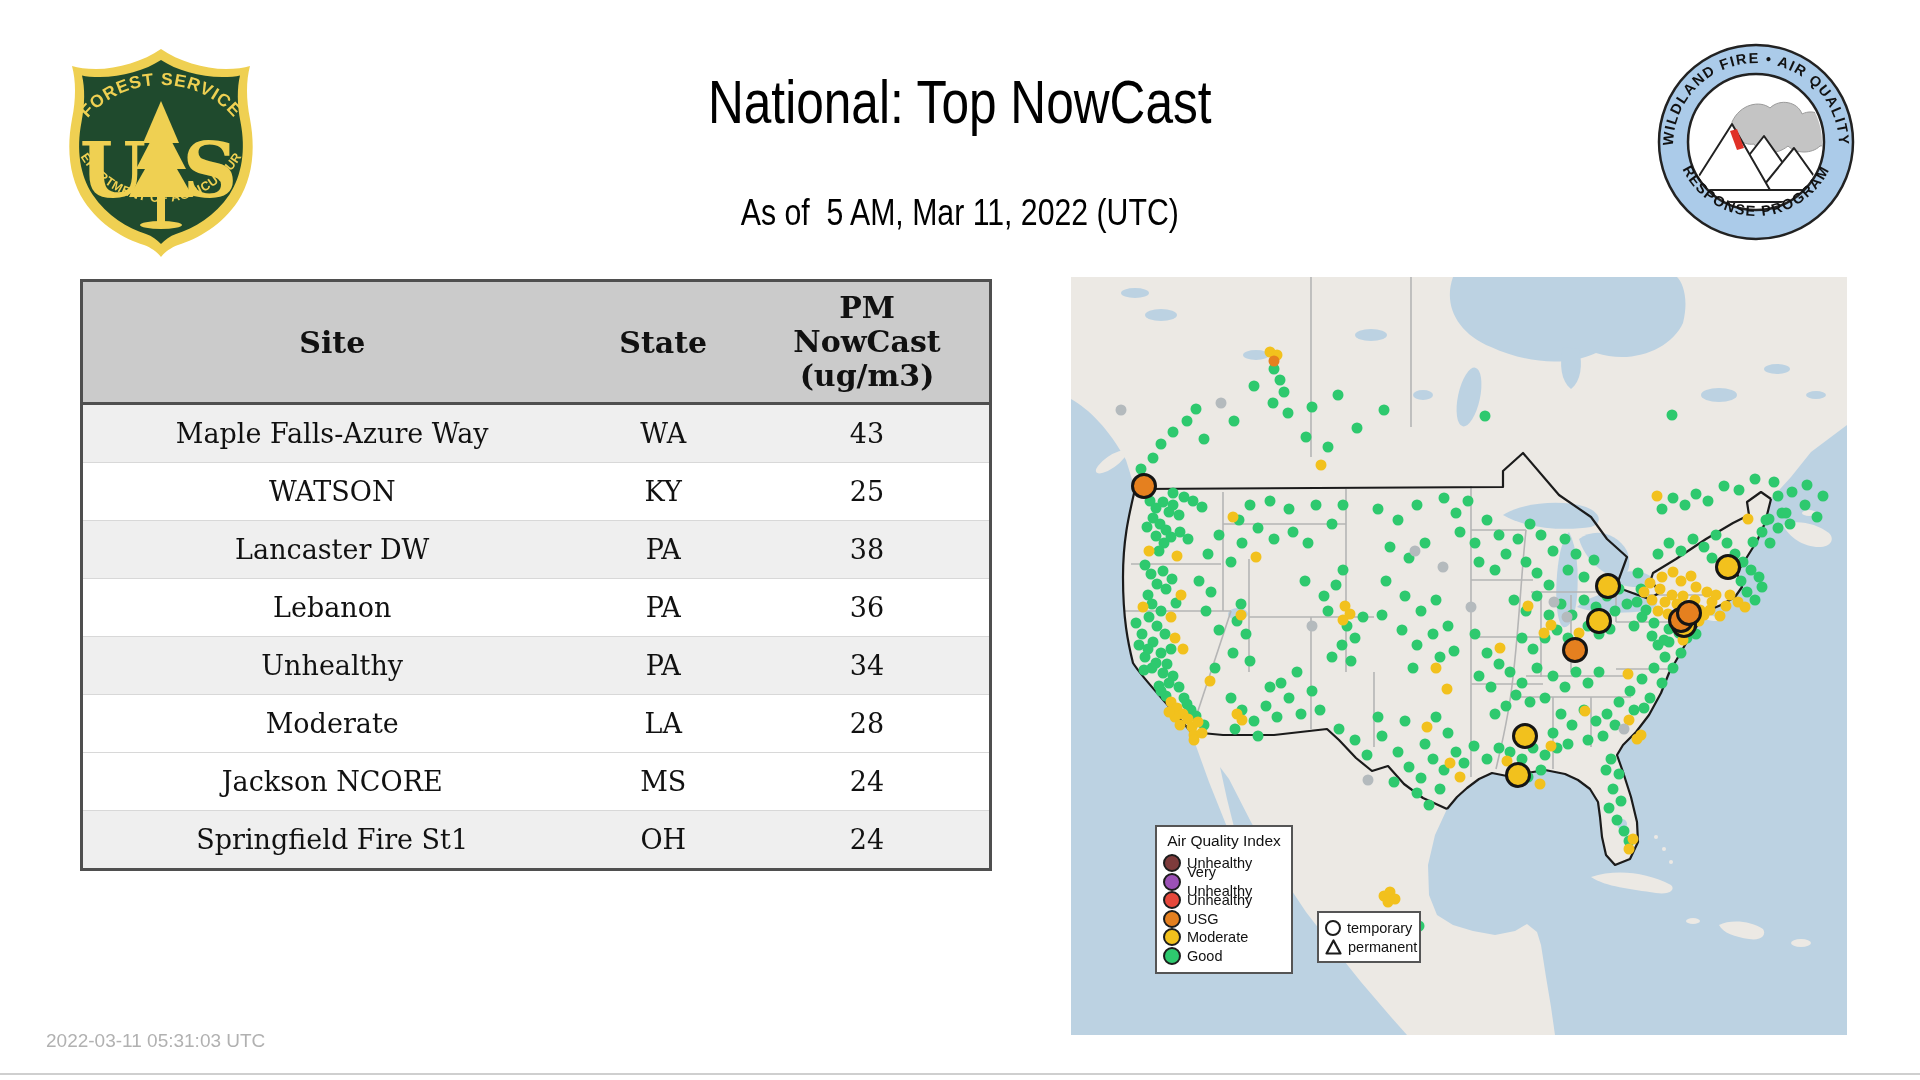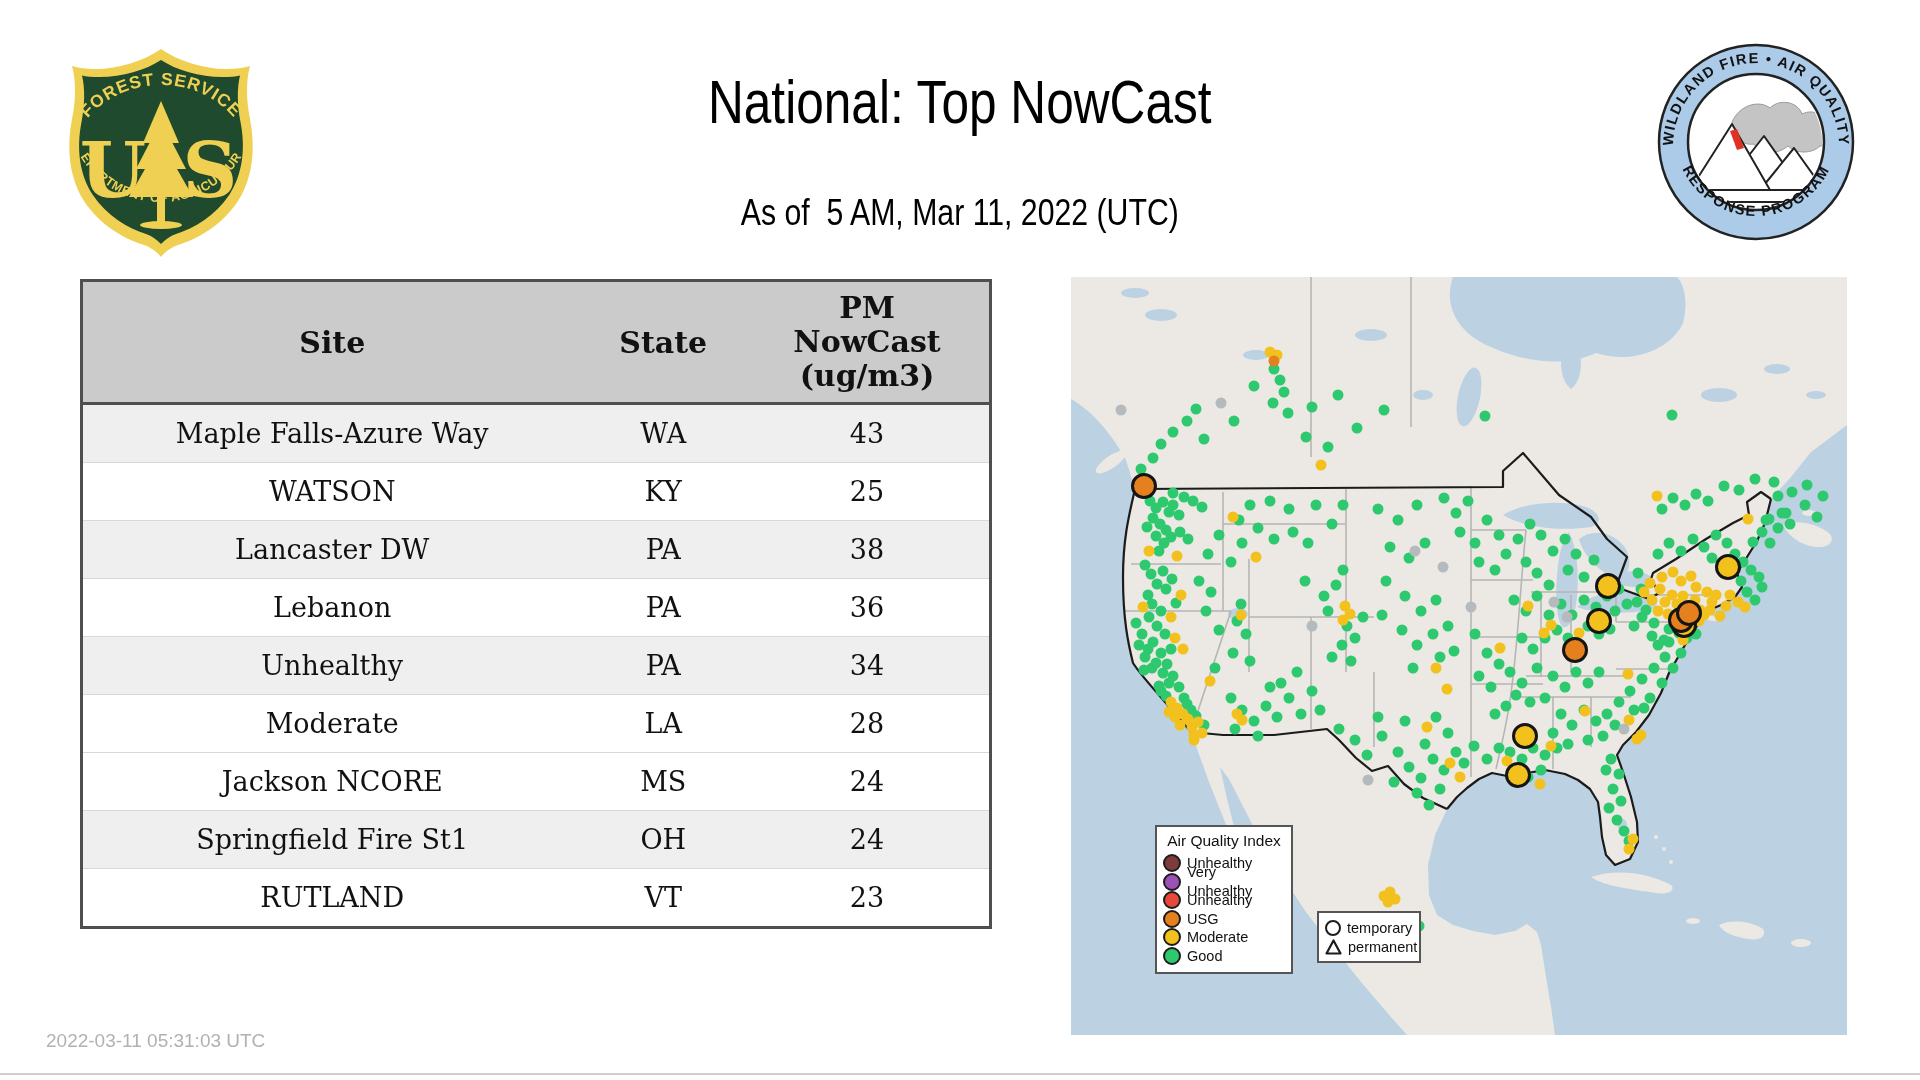--- a/index.html
+++ b/index.html
@@ -173,25 +173,20 @@
           </tr>
           <tr class="even">
             <td>Jackson NCORE</td>
             <td>MS</td>
             <td>24</td>
           </tr>
           <tr class="odd">
             <td>Springfield Fire St1</td>
             <td>OH</td>
             <td>24</td>
-          </tr>
-          <tr class="even">
-            <td>RUTLAND</td>
-            <td>VT</td>
-            <td>23</td>
           </tr>
         </tbody>
     </table>
   </div>
 
   <div class="map-panel">
     <svg class="basemap" width="776" height="758" viewBox="0 0 776 758">
       <rect width="776" height="758" fill="#bcd2e2"></rect>
       <rect width="776" height="758" fill="#ece9e4"></rect>
 

